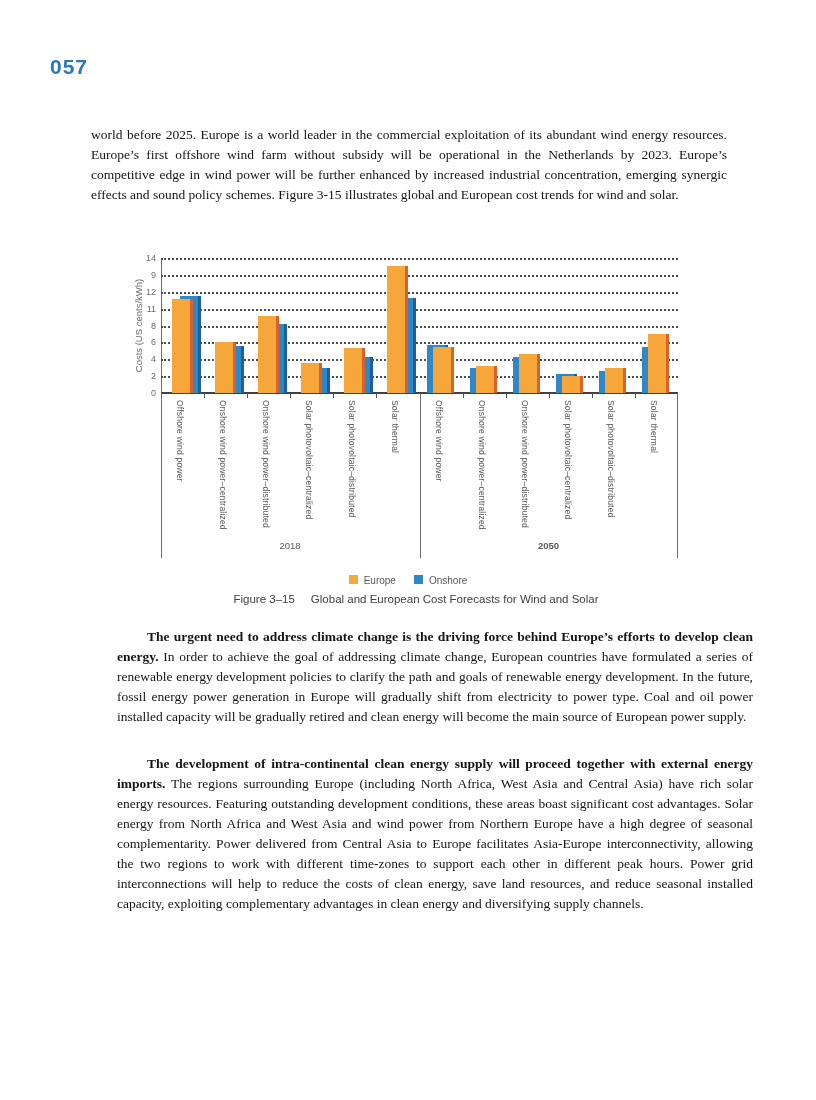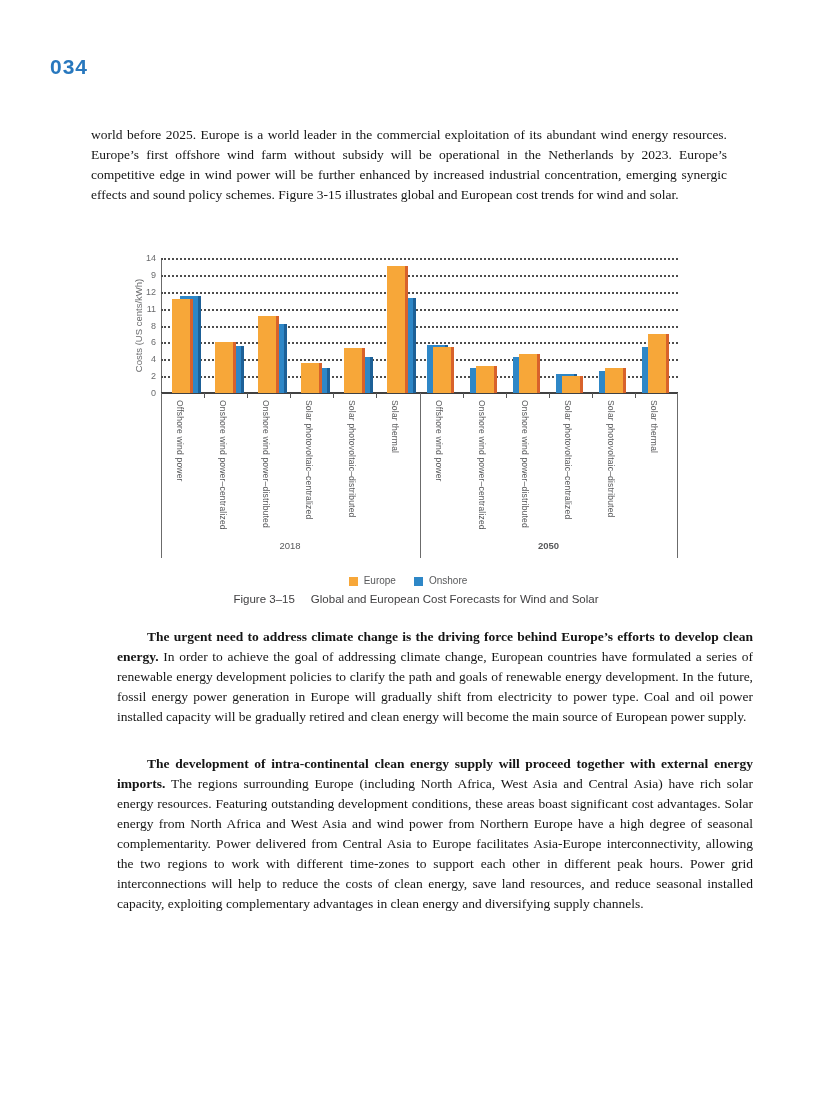--- a/index.html
+++ b/index.html
@@ -81,36 +81,36 @@
   .grp-label{
     position:absolute;top:147px;width:258px;text-align:center;
     font-size:9.5px;color:#58595B;
   }
   .legend{
     position:absolute;left:128px;top:573px;width:560px;height:14px;
     display:flex;justify-content:center;align-items:center;gap:18px;
     font-family:"Liberation Sans", sans-serif;
     font-size:10px;color:#58595B;
   }
-  .legend-item{display:flex;align-items:flex-end;gap:6px;}
+  .legend-item{display:flex;align-items:flex-start;gap:6px;}
   .legend-swatch{width:9px;height:9px;display:inline-block;}
   .figure-caption{
     position:absolute;left:91px;top:593px;width:650px;
     text-align:center;
     font-family:"Liberation Sans", sans-serif;
     font-size:11.5px;color:#414042;
   }
   .figure-caption .cap-title{margin-left:16px;}
 </style>
 </head>
 <body>
 
 <div class="page">
 
-  <div class="page-number">034</div>
+  <div class="page-number">057</div>
 
   <p class="body" id="para1"><span>world before 2025. Europe is a world leader in the commercial exploitation of its abundant wind energy resources. Europe’s first offshore wind farm without subsidy will be operational in the Netherlands by 2023. Europe’s competitive edge in wind power will be further enhanced by increased industrial concentration, emerging synergic effects and sound policy schemes. Figure 3-15 illustrates global and European cost trends for wind and solar.</span></p>
 
   <div class="chart" id="chart">
     <div class="ylabel">Costs (US cents/kWh)</div>
     <div class="plot" id="plot">
       <div class="axisline-left"></div>
       <div class="baseline"></div>
     <div class="gridline" style="top: 118.125px;"></div>
         <div class="gridline" style="top: 101.25px;"></div>

